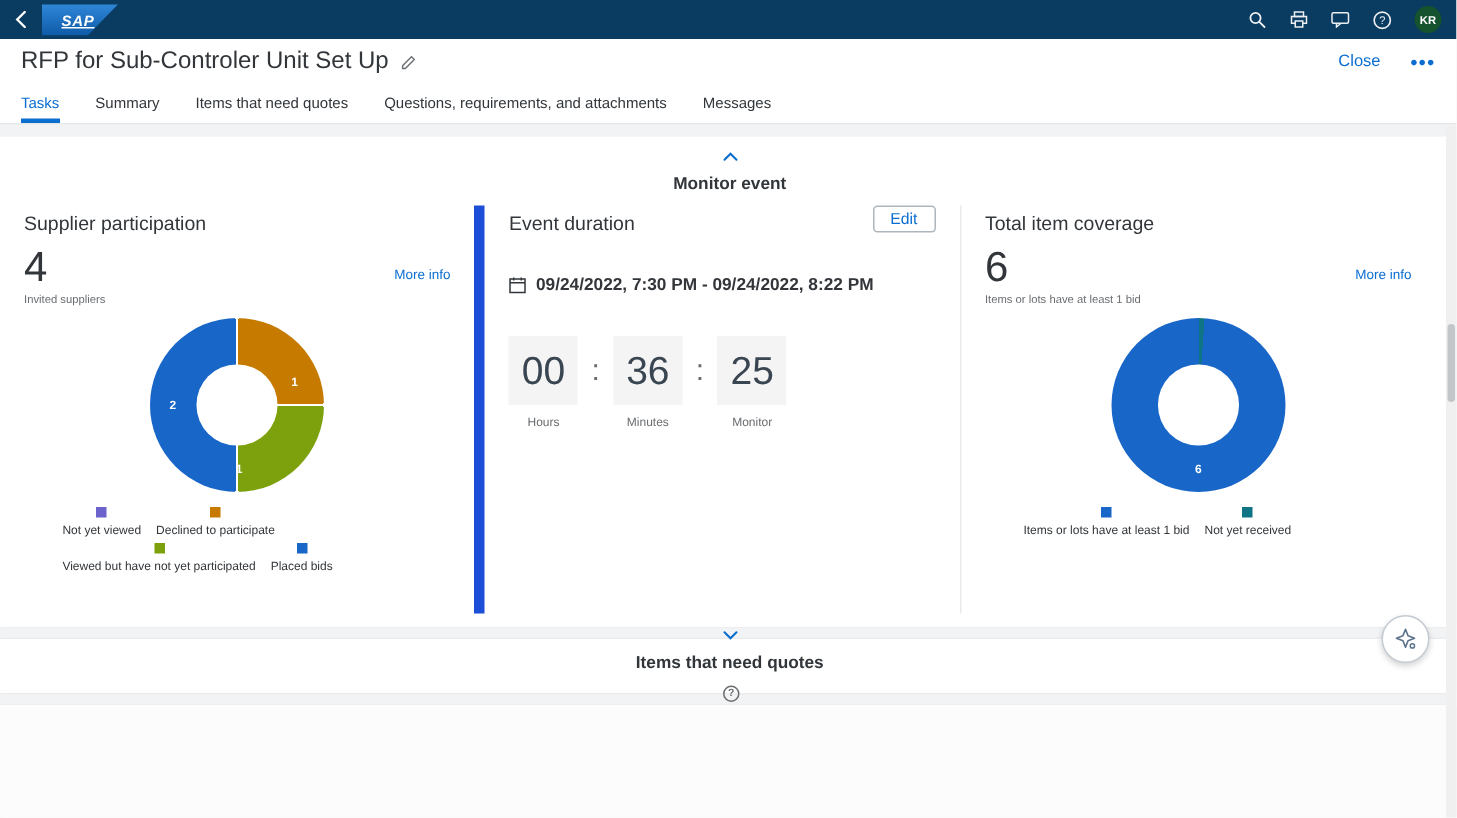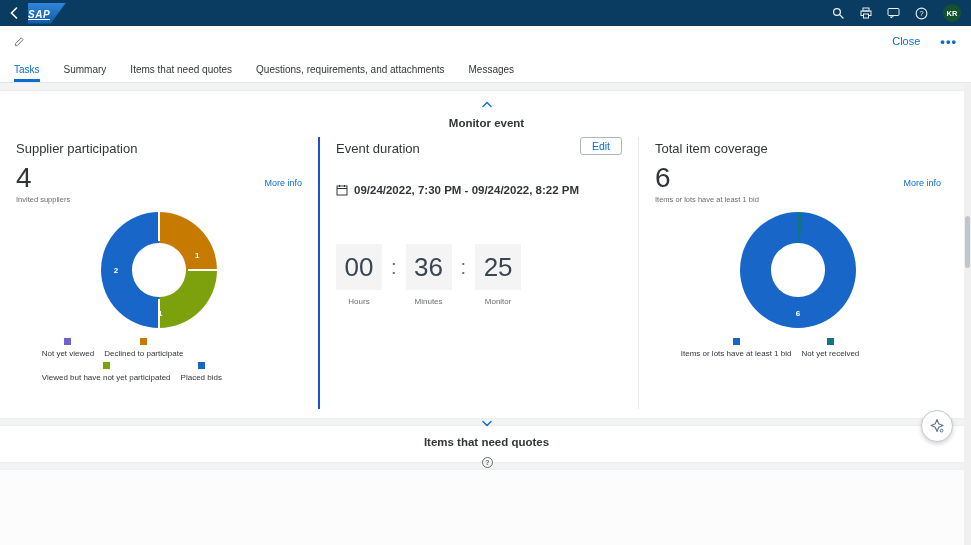--- a/index.html
+++ b/index.html
@@ -13,21 +13,21 @@
 
   
   .shell {
     height: 26px; background: #0a3b60; display: flex; align-items: center;
     padding: 0 10px; gap: 10px; color: #fff;
   }
   .back-btn { display: flex; align-items: center; cursor: pointer; }
   .sap-logo {
     display: inline-block; background: linear-gradient(180deg,#2f86d8,#0d5aa7);
     clip-path: polygon(0 0,100% 0,60% 100%,0 100%);
-    padding: 2px 16px 3px 0; line-height: 1; text-decoration: underline;
+    padding: 2px 16px 3px 13px; line-height: 1; text-decoration: underline;
   }
   .sap-text { color:#fff; font-style: italic; font-weight: bold; font-size: 10px; letter-spacing: .5px; }
   .shell-right { margin-left: auto; display: flex; align-items: center; gap: 15px; }
   .shell-icon { width: 13px; height: 13px; display: flex; align-items: center; justify-content: center; cursor: pointer; opacity: .92; }
   .avatar {
     width: 18px; height: 18px; border-radius: 50%; background: #14532d;
     font-size: 7.5px; font-weight: bold; color: #fff;
     display: flex; align-items: center; justify-content: center; cursor: pointer;
   }
 
@@ -65,21 +65,21 @@
   .help-badge {
     width: 11px; height: 11px; border-radius: 50%; border: 1px solid #6a6d70;
     color: #6a6d70; font-size: 7px; font-weight: bold; display: inline-flex;
     align-items: center; justify-content: center; margin-left: 2px;
   }
 
   .monitor-card { height: 327px; }
   .columns { display: flex; padding: 0 14px 10px 14px; height: 282px; }
   .col { flex: 1; padding: 0 16px; }
   .col1 { padding-left: 2px; }
-  .col2 { border-left: 2px solid #1d4ed8; border-right: 1px solid #e8eaec; }
+  .col2 { border-left: 7px solid #1d4ed8; border-right: 1px solid #e8eaec; }
 
   .panel-title { font-size: 13px; font-weight: normal; color: #32363a; margin: 4px 0 8px 0; }
   .kpi-row { display: flex; align-items: flex-start; }
   .kpi-num { font-size: 28px; color: #32363a; line-height: 1; }
   .kpi-sub { font-size: 7.5px; color: #6a6d70; margin-top: 3px; }
   .more-info { margin-left: auto; font-size: 9px; color: #0a6ed1; cursor: pointer; margin-top: 14px; }
 
   
   .donut-wrap { position: relative; width: 116px; height: 116px; margin: 8px auto 10px auto; }
   .donut { width: 100%; height: 100%; border-radius: 50%; }
@@ -108,21 +108,21 @@
   .legend-label { font-size: 8px; color: #32363a; white-space: nowrap; }
 
   
   .col-head { display: flex; align-items: flex-start; }
   .edit-btn {
     margin-left: auto; font-size: 10.5px; color: #0a6ed1; background: #fff;
     border: 1px solid #aeb6bd; border-radius: 3px; padding: 2px 11px; cursor: pointer;
   }
   .date-line { display: flex; align-items: center; gap: 6px; margin-top: 20px; font-size: 11.5px; font-weight: bold; color: #32363a; }
   .cal-icon { display: flex; color: #32363a; }
-  .countdown { display: flex; align-items: flex-start; gap: 9px; margin-top: 48px; }
+  .countdown { display: flex; align-items: flex-start; gap: 9px; margin-top: 28px; }
   .time-unit { display: flex; flex-direction: column; align-items: center; }
   .time-box {
     width: 46px; height: 46px; background: #f4f4f4; color: #3a4552;
     font-size: 26px; display: flex; align-items: center; justify-content: center;
   }
   .time-label { font-size: 8px; color: #6a6d70; margin-top: 7px; }
   .time-colon { font-size: 20px; color: #6a6d70; line-height: 46px; }
 
   
   .items-card { margin-top: 8px; height: 36px; display: flex; align-items: center; }
@@ -183,20 +183,21 @@
       <svg width="13" height="13" viewBox="0 0 13 13">
           <circle cx="6.5" cy="6.5" r="5.4" fill="none" stroke="#fff" stroke-width="1.1"></circle>
           <text x="6.5" y="9.1" font-size="7.4" fill="#fff" text-anchor="middle" font-family="Liberation Sans, sans-serif">?</text>
         </svg>
     </span>
     <span class="avatar">KR</span>
   </span>
 </header>
 
 <div class="page-header">
+  <span class="page-title">RFP for Sub-Controler Unit Set Up</span>
   <span class="edit-pencil">
     <svg width="11" height="11" viewBox="0 0 12 12">
         <path d="M1.5 8.5L8 2l2 2-6.5 6.5H1.5V8.5z" fill="none" stroke="#6a6d70" stroke-width="1"></path>
       </svg>
   </span>
   <span class="header-right">
     <span class="close-link">Close</span>
     <span class="overflow-btn">•••</span>
   </span>
 </div>

